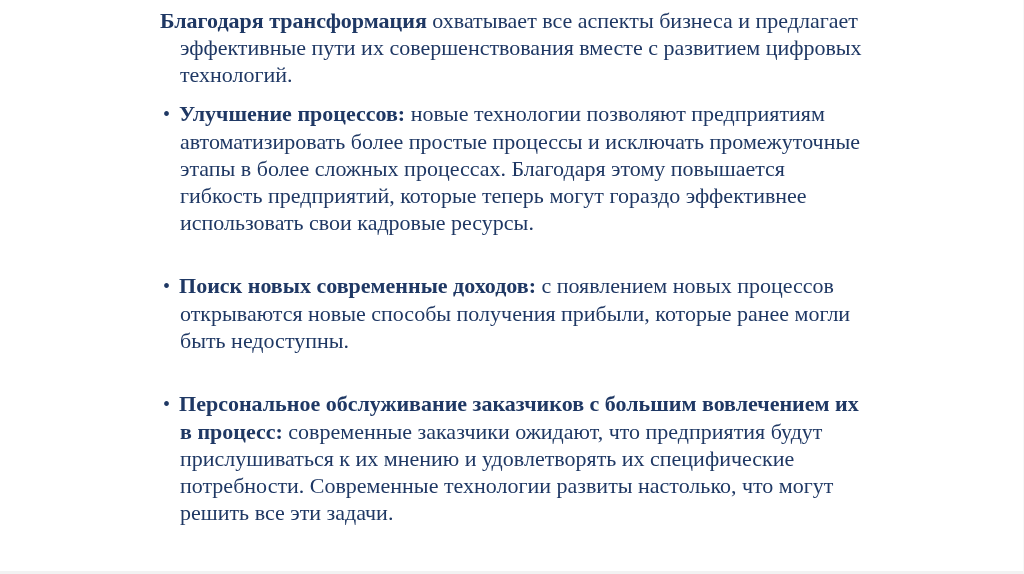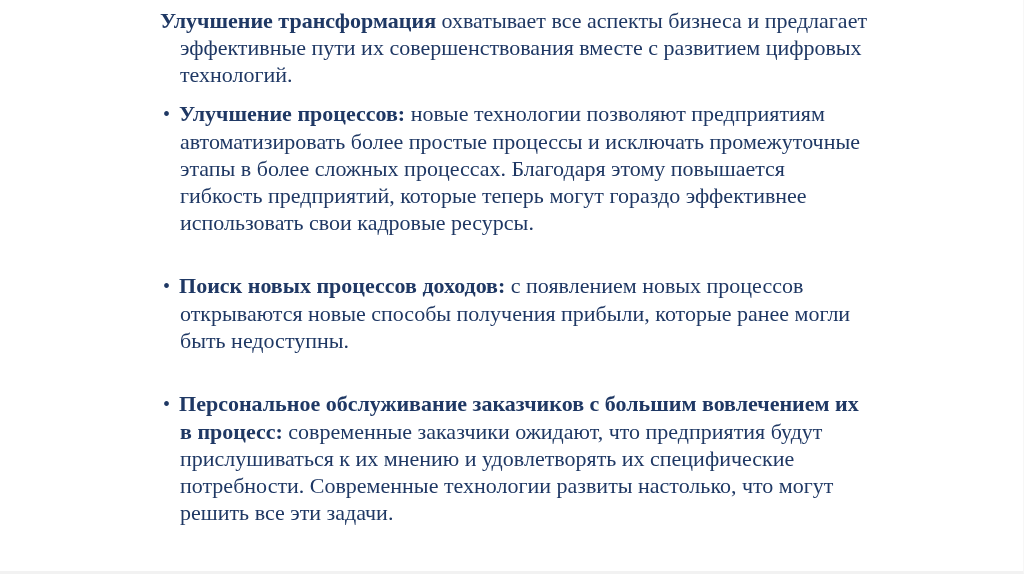--- a/index.html
+++ b/index.html
@@ -53,26 +53,26 @@
   .term {
     font-weight: bold;
   }
 </style>
 </head>
 <body>
 
 <div class="slide">
   <div class="content">
 
-    <p class="para intro"><span class="term">Улучшение трансформация</span>
+    <p class="para intro"><span class="term">Благодаря трансформация</span>
       <span>охватывает все аспекты бизнеса и предлагает эффективные пути их совершенствования вместе с развитием цифровых технологий.</span></p>
 
     <p class="para bullet mb-md mb-lg"><span class="bullet-marker">•</span><span class="term">Улучшение процессов:</span>
       <span>новые технологии позволяют предприятиям автоматизировать более простые процессы и исключать промежуточные этапы в более сложных процессах. Благодаря этому повышается гибкость предприятий, которые теперь могут гораздо эффективнее использовать свои кадровые ресурсы.</span></p>
 
-    <p class="para bullet mb-md"><span class="bullet-marker">•</span><span class="term">Поиск новых процессов доходов:</span>
+    <p class="para bullet mb-md"><span class="bullet-marker">•</span><span class="term">Поиск новых современные доходов:</span>
       <span>с появлением новых процессов открываются новые способы получения прибыли, которые ранее могли быть недоступны.</span></p>
 
     <p class="para bullet"><span class="bullet-marker">•</span><span class="term">Персональное обслуживание заказчиков с большим вовлечением их в процесс:</span>
       <span>современные заказчики ожидают, что предприятия будут прислушиваться к их мнению и удовлетворять их специфические потребности. Современные технологии развиты настолько, что могут решить все эти задачи.</span></p>
 
   </div>
 </div>
 
 </body></html>

